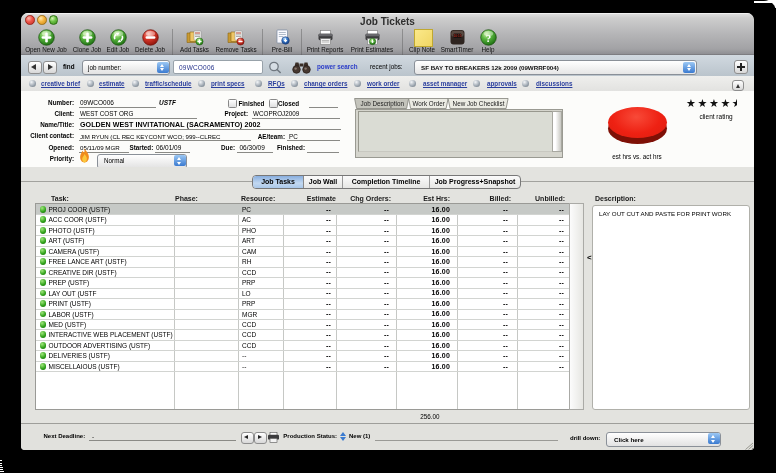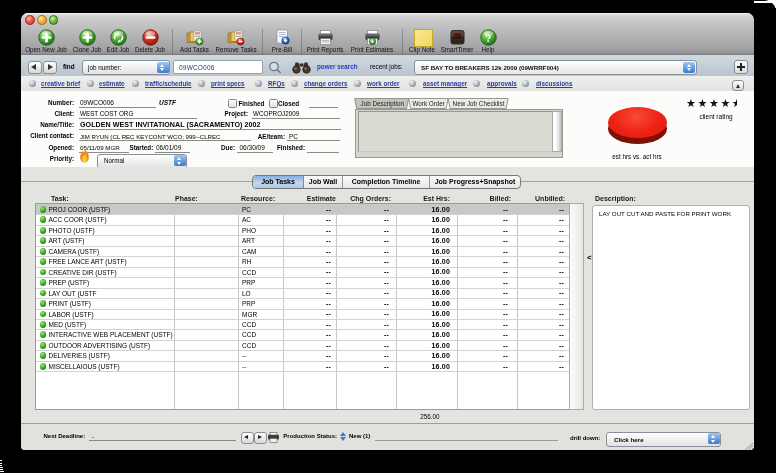--- a/index.html
+++ b/index.html
@@ -32,20 +32,21 @@
 
 <div class="abs" style="left:21px;top:13px;width:733px;height:437px;border-radius:7px 7px 4px 4px;background:#e3e3df;overflow:hidden;">
 
   <div class="abs" style="left:0;top:0;width:733px;height:42px;background:linear-gradient(#e2e2e2 0px,#cdcdcd 5px,#b4b4b6 22px,#a2a2a5 36px,#8f8f93 41px,#6a6a6e 42px);border-radius:7px 7px 0 0;"></div>
   <div class="abs" style="left:0;top:0;width:733px;height:1px;background:rgba(255,255,255,0.55);border-radius:7px 7px 0 0;"></div>
 
   <div class="abs" style="left:4.4px;top:2.2px;width:7.6px;height:7.6px;border-radius:50%;background:radial-gradient(circle at 35% 30%,#ffb8ad 0%,#ee564a 45%,#c33225 100%);border:0.5px solid #9a2219;"></div>
   <div class="abs" style="left:16px;top:2.2px;width:7.6px;height:7.6px;border-radius:50%;background:radial-gradient(circle at 35% 30%,#ffe9b0 0%,#f4b43e 45%,#c98a1e 100%);border:0.5px solid #9d6d14;"></div>
   <div class="abs" style="left:27.6px;top:2.2px;width:7.6px;height:7.6px;border-radius:50%;background:radial-gradient(circle at 35% 30%,#d2f5b0 0%,#6dc145 45%,#3d8f20 100%);border:0.5px solid #2e7013;"></div>
 
+  <div class="abs b" style="left:0;top:3px;width:733px;text-align:center;font-size:10px;color:#2e2e2e;">Job Tickets</div>
 
   <div class="abs" style="left:151px;top:16px;width:1px;height:37px;background:rgba(90,90,90,0.45);"></div>
   <div class="abs" style="left:240.5px;top:16px;width:1px;height:37px;background:rgba(90,90,90,0.45);"></div>
   <div class="abs" style="left:279.7px;top:16px;width:1px;height:37px;background:rgba(90,90,90,0.45);"></div>
   <div class="abs" style="left:381px;top:16px;width:1px;height:37px;background:rgba(90,90,90,0.45);"></div>
 
   <div class="abs" style="left:16.5px;top:16px;width:17px;height:17px;">
     <svg width="17" height="17" viewBox="0 0 17 17">
       <defs>
           <radialGradient id="gs" cx="38%" cy="28%" r="75%">

